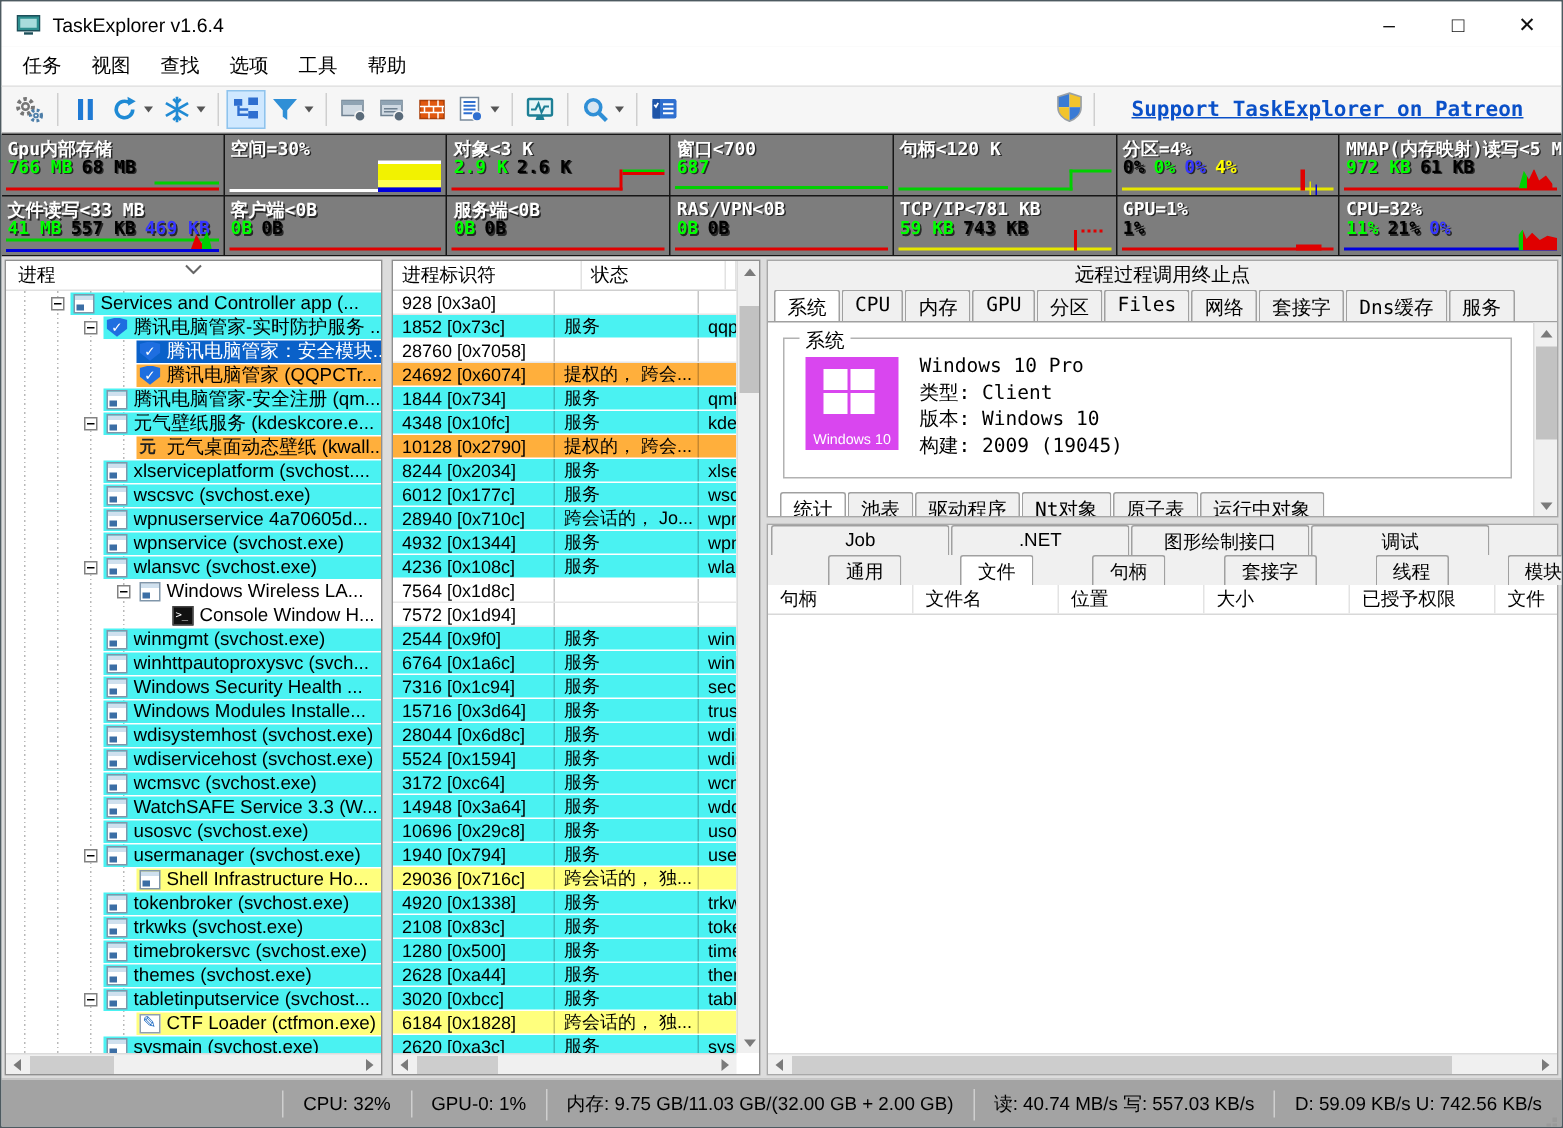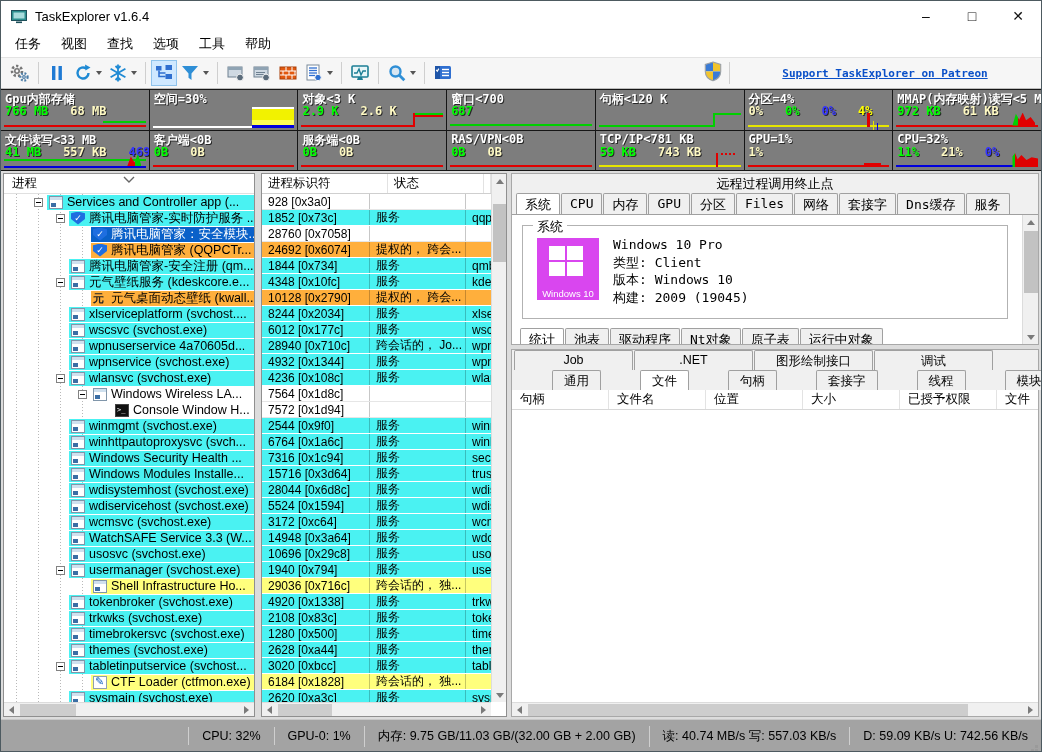--- a/index.html
+++ b/index.html
@@ -20,31 +20,31 @@
 
   
   .toolbar{position:absolute;left:0;top:56px;width:100%;height:32px;background:#f6f6f6;
            border-top:1px solid #e3e3e3;border-bottom:1px solid #bdbdbd;display:flex;align-items:center;padding:0 6px;}
   .tbtn{height:26px;min-width:26px;display:flex;align-items:center;justify-content:center;padding:0 2px;border:1px solid transparent;}
   .tbtn.active{background:#cfe8ff;border-color:#8fc3ec;}
   .caret{width:0;height:0;border-left:3.5px solid transparent;border-right:3.5px solid transparent;border-top:4px solid #555;margin-left:3px;}
   .tsep{width:1px;height:22px;background:#cfcfcf;margin:0 5px;flex:none;}
   .toolbar-right{margin-left:auto;display:flex;align-items:center;}
   .patreon{width:300px;text-align:center;font-family:"DejaVu Sans Mono","Liberation Mono",monospace;
-           font-size:11px;font-weight:bold;color:#0a50c8;text-decoration:underline;}
+           font-size:14px;font-weight:bold;color:#0a50c8;text-decoration:underline;}
 
   
   .graphs{position:absolute;left:0;top:88px;width:100%;height:82px;background:#161616;
           display:grid;grid-template-columns:repeat(7,1fr);grid-template-rows:1fr 1fr;gap:1px;padding:1px 0;}
   .gcell{position:relative;background:#7d7d7d;overflow:hidden;font-family:"DejaVu Sans Mono","Liberation Mono",monospace;font-weight:bold;}
   .gtitle{position:absolute;top:1px;left:4px;font-size:12px;color:#fff;white-space:nowrap;text-shadow:1px 1px 0 rgba(35,35,35,.95);}
-  .gvals{position:absolute;top:14px;left:4px;display:flex;gap:22px;font-size:12px;white-space:nowrap;}
+  .gvals{position:absolute;top:14px;left:4px;display:flex;gap:6px;font-size:12px;white-space:nowrap;}
   .gvals span{text-shadow:1px 1px 0 rgba(35,35,35,.95);}
   .gvals span:empty{display:none;}
-  .c-g{color:#00ff00;}.c-r{color:#fef9c3;}.c-b{color:#3535ff;}.c-y{color:#ffff00;}
+  .c-g{color:#00ff00;}.c-r{color:#000000;}.c-b{color:#3535ff;}.c-y{color:#ffff00;}
   .spark{position:absolute;left:3px;right:3px;bottom:2px;height:15px;pointer-events:none;}
   .spark::before,.spark::after{content:'';position:absolute;}
   .s1::before{left:0;right:0;bottom:1px;border-top:2px solid #e00000;}
   .s1::after{right:0;width:30%;bottom:5px;border-top:2px solid #00d000;}
   .s2::before{left:0;right:30%;bottom:0;border-top:2px solid #fff;}
   .s2::after{right:0;width:30%;top:-6px;bottom:0;background:linear-gradient(#fff 0 2px,#f2f200 2px 72%,#ffff55 72%);border-bottom:3px solid #0000dd;}
   .s3::before{left:0;right:20%;bottom:1px;border-top:2px solid #e00000;}
   .s3::after{right:0;width:20%;top:0;bottom:1px;border-left:2px solid #e00000;background:linear-gradient(#00d000 0 2px,#e00000 2px 4px,transparent 4px);}
   .s4::before{left:0;right:0;bottom:2px;border-top:2px solid #00d000;}
   .s5::before{left:0;right:18%;bottom:1px;border-top:2px solid #00d000;}

